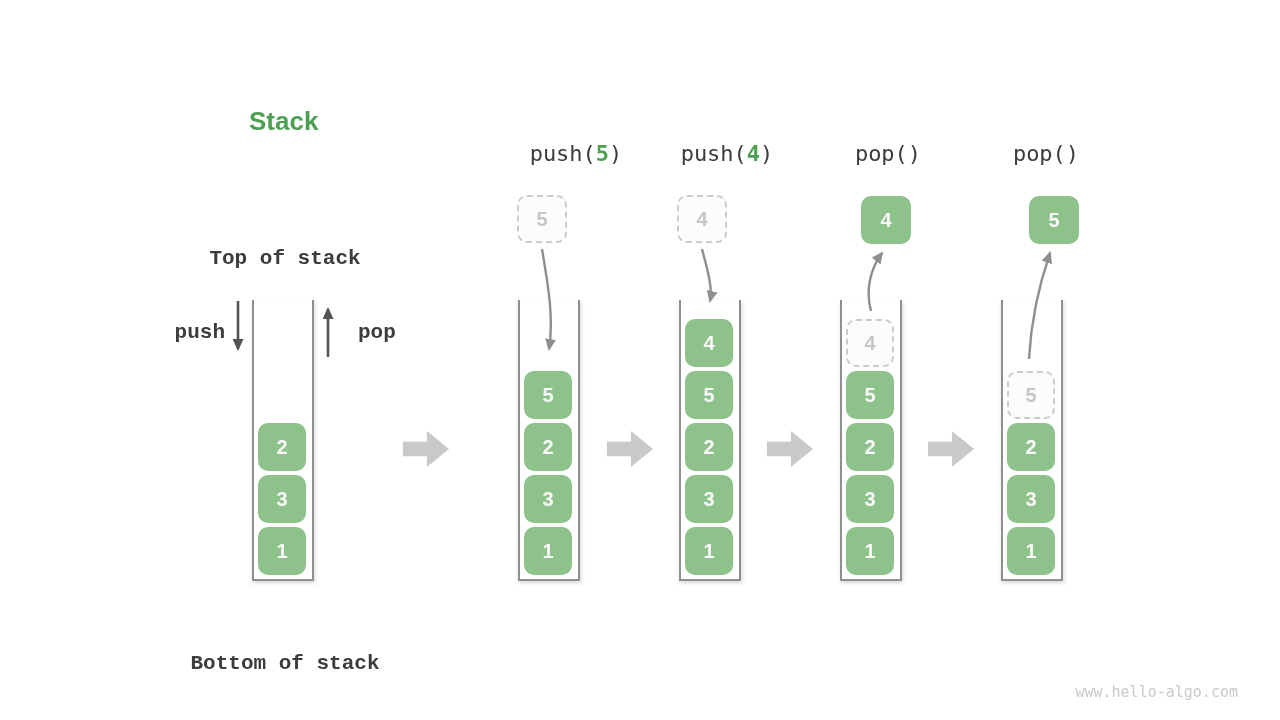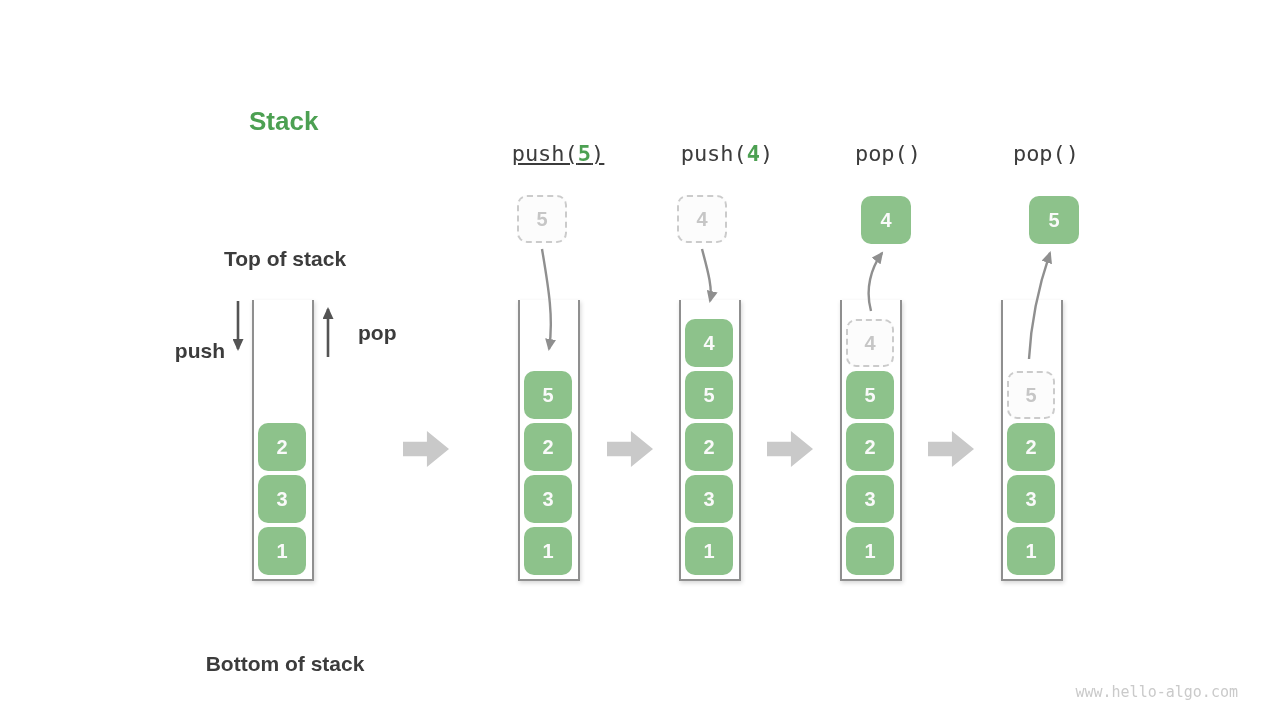--- a/index.html
+++ b/index.html
@@ -7,21 +7,21 @@
     position:relative; width:1280px; height:720px; background:#ffffff;
     overflow:hidden; font-family:"Liberation Sans", sans-serif;
   }
   .overlay { position:absolute; left:0; top:0; pointer-events:none; }
 
   
   .title {
     position:absolute; left:249px; top:106px;
     font-size:26px; font-weight:700; color:var(--green-text);
   }
-  .side-label { position:absolute; font-size:21px; font-weight:700; color:var(--dark-text); white-space:nowrap; }
+  .side-label { position:absolute; font-size:21px; font-weight:700; color:var(--dark-text); white-space:nowrap;font-family:Liberation Mono, monospace; }
   .centered { transform:translateX(-50%); }
   .watermark {
     position:absolute; right:42px; top:677px;
     font-family:"DejaVu Sans Mono", monospace; font-size:15px; color:var(--watermark-color);margin-top:6px;
   }
 
   
   .op-header {
     position:absolute; top:141px; transform:translateX(-50%);
     font-family:"DejaVu Sans Mono", monospace; font-size:22px; color:var(--dark-text);
@@ -56,26 +56,26 @@
     clip-path:polygon(0 30%, 52% 30%, 52% 0, 100% 50%, 52% 100%, 52% 70%, 0 70%);
   }
 </style>
 </head>
 <body>
 
 <div id="canvas">
 
   <div class="title">Stack</div>
   <div class="side-label centered" style="left:285px; top:247px;">Top of stack</div>
-  <div class="side-label" style="right:1055px; top:321px;margin-top:18px;">push</div>
+  <div class="side-label" style="right:1055px; top:321px;">push</div>
   <div class="side-label" style="left:358px; top:321px;">pop</div>
   <div class="side-label centered" style="left:285px; top:616px;margin-top:36px;">Bottom of stack</div>
   <div class="watermark">www.hello-algo.com</div>
 
-  <div class="op-header" style="left:558px;text-decoration:underline;"><span>push(</span><span class="arg">5</span><span>)</span></div>
+  <div class="op-header" style="left:576px;"><span>push(</span><span class="arg">5</span><span>)</span></div>
   <div class="op-header" style="left:727px;"><span>push(</span><span class="arg">4</span><span>)</span></div>
   <div class="op-header" style="left:888px;"><span>pop(</span><span class="arg"></span><span>)</span></div>
   <div class="op-header" style="left:1046px;"><span>pop(</span><span class="arg"></span><span>)</span></div>
 
   <div class="tube" style="left:252px;">
       <div>
         <div class="block" style="left: 4px; top: 123px;">2</div>
         <div class="block" style="left: 4px; top: 175px;">3</div>
         <div class="block" style="left: 4px; top: 227px;">1</div>
       </div>

